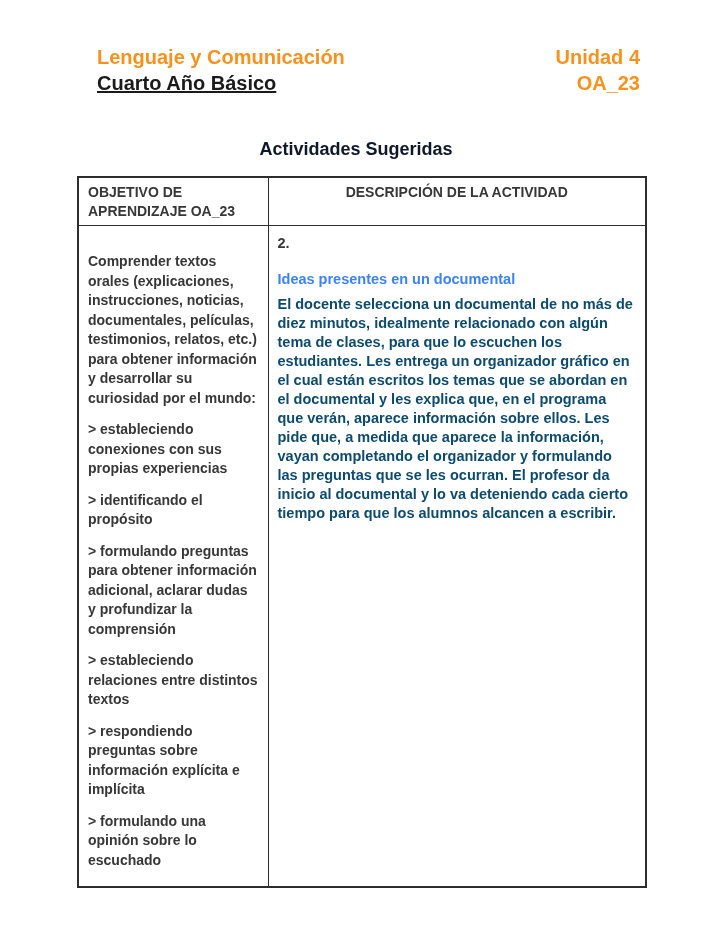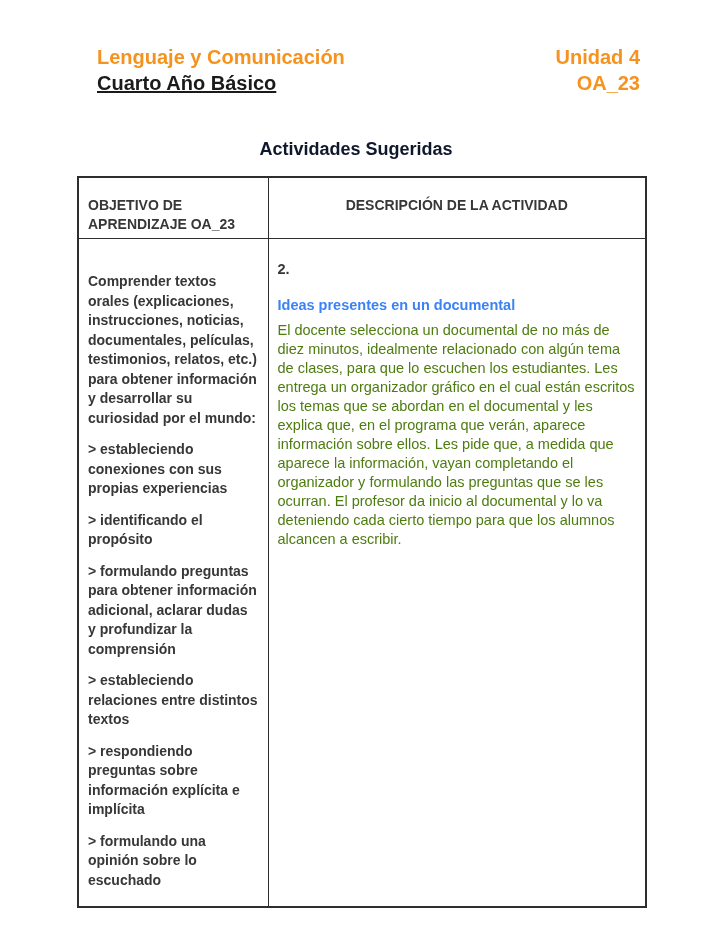--- a/index.html
+++ b/index.html
@@ -47,21 +47,21 @@
     margin: 17px 0 0 77px;
     width: 568px;
     border-collapse: collapse;
     table-layout: fixed;
     border: 2px solid #2e2e2e;
   }
   .activity-table th,
   .activity-table td {
     border: 1px solid #2e2e2e;
     vertical-align: top;
-    padding: 18px 9px 4px 9px;
+    padding: 5px 9px 4px 9px;
     box-sizing: border-box;
   }
   .col-obj  { width: 190px; }
   .col-desc { width: 378px; }
   .activity-table th {
     font-size: 14px;
     font-weight: bold;
     color: #373737;
     line-height: 19px;
     height: 46px;
@@ -69,26 +69,27 @@
   th.col-obj  { text-align: left; }
   th.col-desc { text-align: center; border-radius: 19px; }
   .activity-table td { height: 599px; }
   .obj-cell p {
     margin: 0 0 12px 0;
     font-size: 14px;
     font-weight: bold;
     line-height: 19.5px;
     color: #373737;
   }
-  .obj-cell p.first { margin-top: 15px; }
+  .obj-cell p.first { margin-top: 21px; }
   .desc-cell p {
     margin: 0;
     font-size: 14.5px;
     line-height: 19px;
-    color: #4d7c0f;
+    color: #0c4a6e;
+    font-weight: bold;
   }
   .desc-cell .activity-number {
     font-weight: bold;
     color: #373737;
     margin: 3px 0 17px 0;
   }
   .desc-cell .activity-title {
     font-weight: bold;
     color: #3b82f6;
     margin: 0 0 6px 0;

